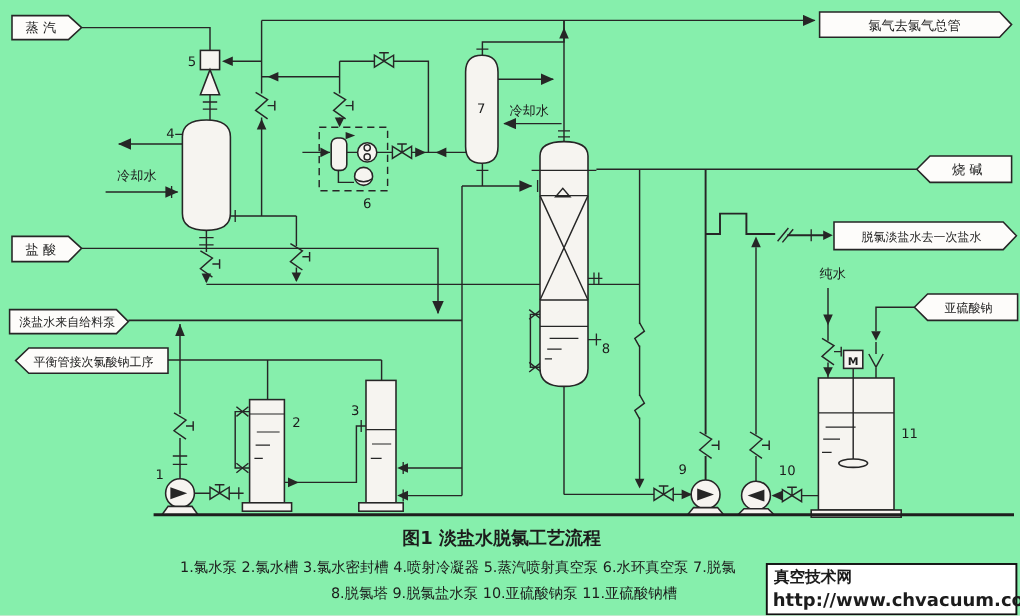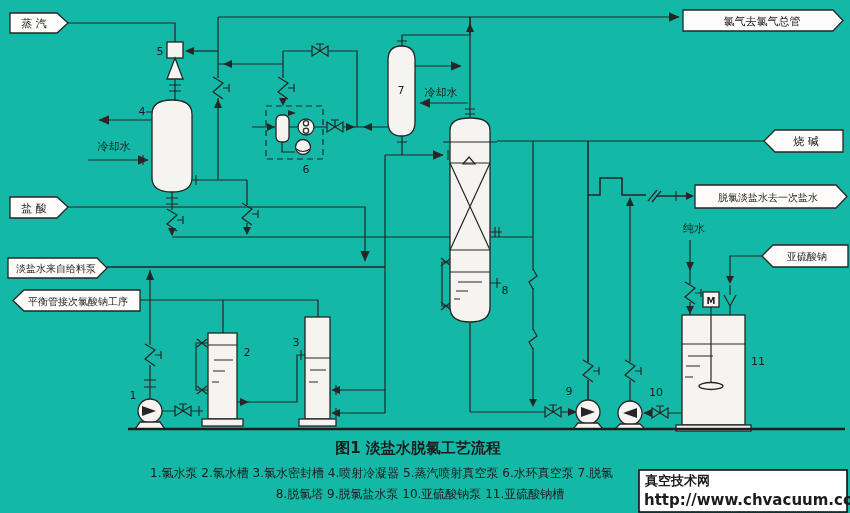--- a/index.html
+++ b/index.html
@@ -1,16 +1,16 @@
 <!DOCTYPE html>
 <html><head>
 <meta charset="utf-8">
 <style>
   html,body{margin:0;padding:0;background:#e9e7e3;}
-  .stage{width:850px;height:513px;background:#14b8a6;position:relative;overflow:hidden;}
+  .stage{width:850px;height:513px;background:#86efac;position:relative;overflow:hidden;}
   svg{display:block;}
   svg text{font-family:"DejaVu Sans","Liberation Sans",sans-serif;fill:#1c1c1c;}
   .pipe{stroke:#262626;stroke-width:1.2;fill:none;}
   .pipe2{stroke:#262626;stroke-width:1.6;fill:none;}
   .sym{stroke:#262626;stroke-width:1.2;fill:none;}
   .eq{stroke:#262626;stroke-width:1.3;fill:#f6f4f0;}
   .tag{stroke:#262626;stroke-width:1.3;fill:#fdfcfa;}
   .fillk{fill:#262626;stroke:none;}
   .tik{stroke:#262626;stroke-width:1.1;fill:none;}
   .lvl{stroke:#262626;stroke-width:1;fill:none;}

